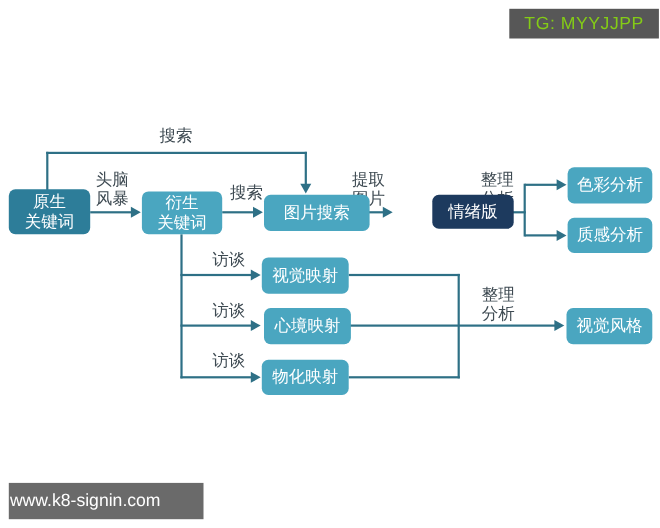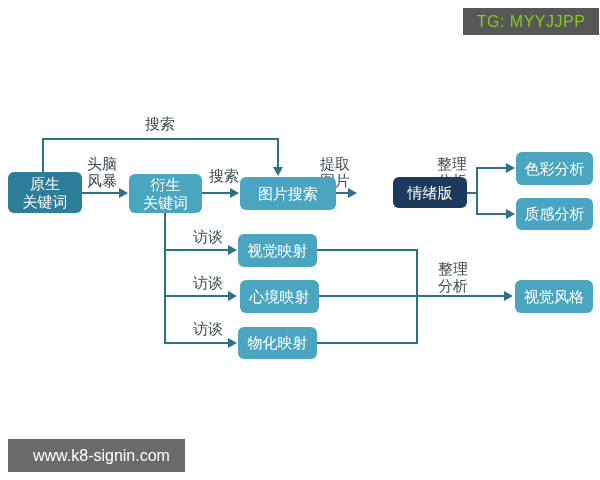--- a/index.html
+++ b/index.html
@@ -31,21 +31,21 @@
   }
   
   .tg-badge{
     position:absolute;left:463px;top:8px;width:136px;height:27px;
     background:var(--badge-bg);color:#84cc16;font-size:16px;letter-spacing:.5px;
     display:flex;align-items:center;justify-content:center;
   }
   .wm{
     position:absolute;left:8px;top:439px;width:177px;height:33px;
     background:var(--watermark-bg);color:#fff;font-size:16px;
-    display:flex;align-items:center;padding-left:25px;box-sizing:border-box;
+    display:flex;align-items:center;padding-left:1px;box-sizing:border-box;
   }
 </style>
 </head>
 <body>
 
 <div class="stage">
 
   <div class="ln" style="left:42px;top:138px;width:2px;height:35px;"></div>
   <div class="ln" style="left:42px;top:138px;width:237px;height:2px;"></div>
   <div class="ln" style="left:277px;top:138px;width:2px;height:30px;"></div>

